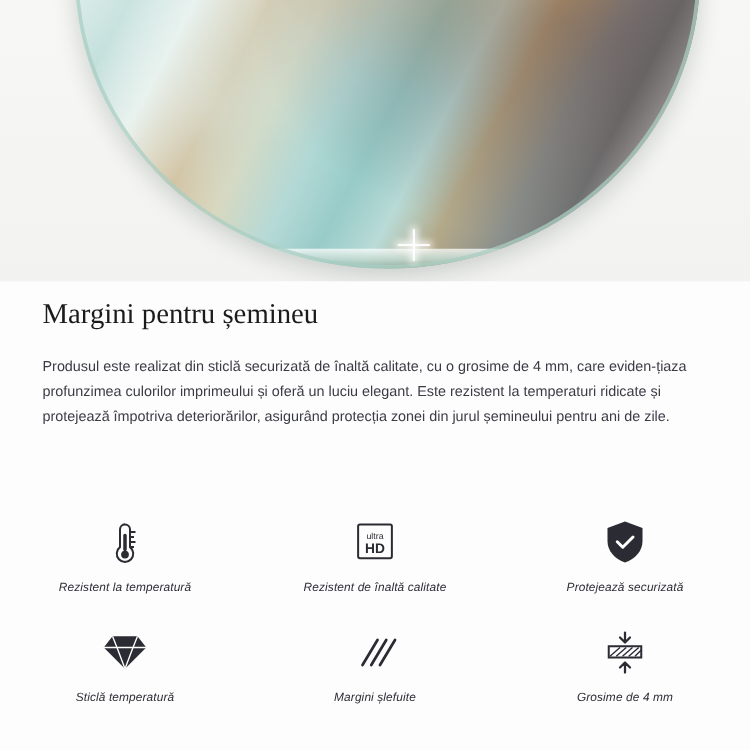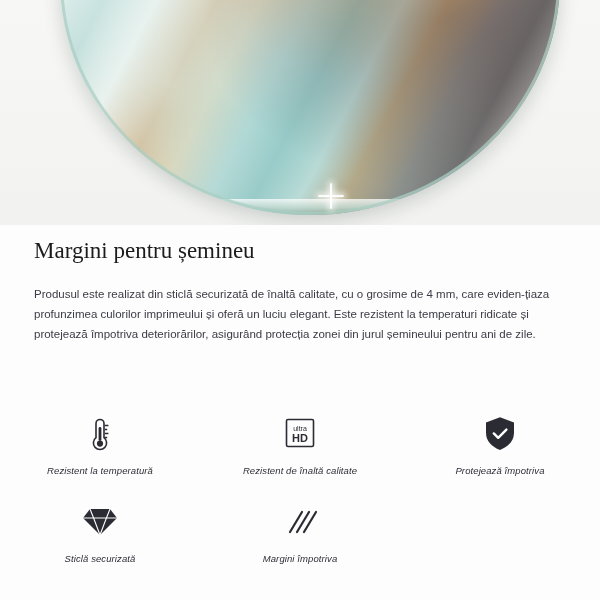--- a/index.html
+++ b/index.html
@@ -226,39 +226,50 @@
       <div class="feature-label">Rezistent de înaltă calitate</div>
     </div>
 
     <div class="feature">
       <div class="feature-icon">
         <svg width="36" height="40" viewBox="0 0 36 40">
           <path d="M18 3.2 32 8.4v10.3c0 8.1-5.6 14.1-14 17.2-8.4-3.1-14-9.1-14-17.2V8.4z" fill="#2b2b33"></path>
           <path d="M11.8 19.4l4.4 4.4 8.2-8.2" fill="none" stroke="#ffffff" stroke-width="2.4" stroke-linecap="round" stroke-linejoin="round"></path>
         </svg>
       </div>
-      <div class="feature-label">Protejează împotriva</div>
+      <div class="feature-label">Protejează securizată</div>
     </div>
 
     <div class="feature">
       <div class="feature-icon">
         <svg width="40" height="36" viewBox="0 0 40 36">
           <path d="M10 5h20l7 9-17 17L3 14z" fill="#2b2b33"></path>
           <path d="M10 5l3.6 9L20 31M30 5l-3.6 9L20 31M3 14h34" fill="none" stroke="#ffffff" stroke-width="1.1"></path>
         </svg>
       </div>
-      <div class="feature-label">Sticlă securizată</div>
+      <div class="feature-label">Sticlă temperatură</div>
     </div>
 
     <div class="feature">
       <div class="feature-icon">
         <svg width="40" height="34" viewBox="0 0 40 34" stroke="#2b2b33" stroke-width="2.2" stroke-linecap="round">
           <path d="M10 27 L22 7"></path>
           <path d="M17 27 L29 7"></path>
           <path d="M24 27 L36 7"></path>
         </svg>
       </div>
-      <div class="feature-label">Margini împotriva</div>
-    </div>
-
+      <div class="feature-label">Margini șlefuite</div>
+    </div>
+
+    <div class="feature">
+      <div class="feature-icon">
+        <svg width="40" height="38" viewBox="0 0 40 38">
+          <path d="M20 3v8M20 11l-4-4M20 11l4-4" fill="none" stroke="#2b2b33" stroke-width="1.8" stroke-linecap="round" stroke-linejoin="round"></path>
+          <rect x="7" y="14" width="26" height="9" fill="none" stroke="#2b2b33" stroke-width="1.6"></rect>
+          <path d="M8 22 L16 15M13 22 L21 15M18 22 L26 15M23 22 L31 15M28 22 L33 17" stroke="#2b2b33" stroke-width="1.1"></path>
+          <path d="M20 35v-8M20 27l-4 4M20 27l4 4" fill="none" stroke="#2b2b33" stroke-width="1.8" stroke-linecap="round" stroke-linejoin="round"></path>
+        </svg>
+      </div>
+      <div class="feature-label">Grosime de 4 mm</div>
+    </div>
 
   </div>
 </div>
 
 </body></html>

